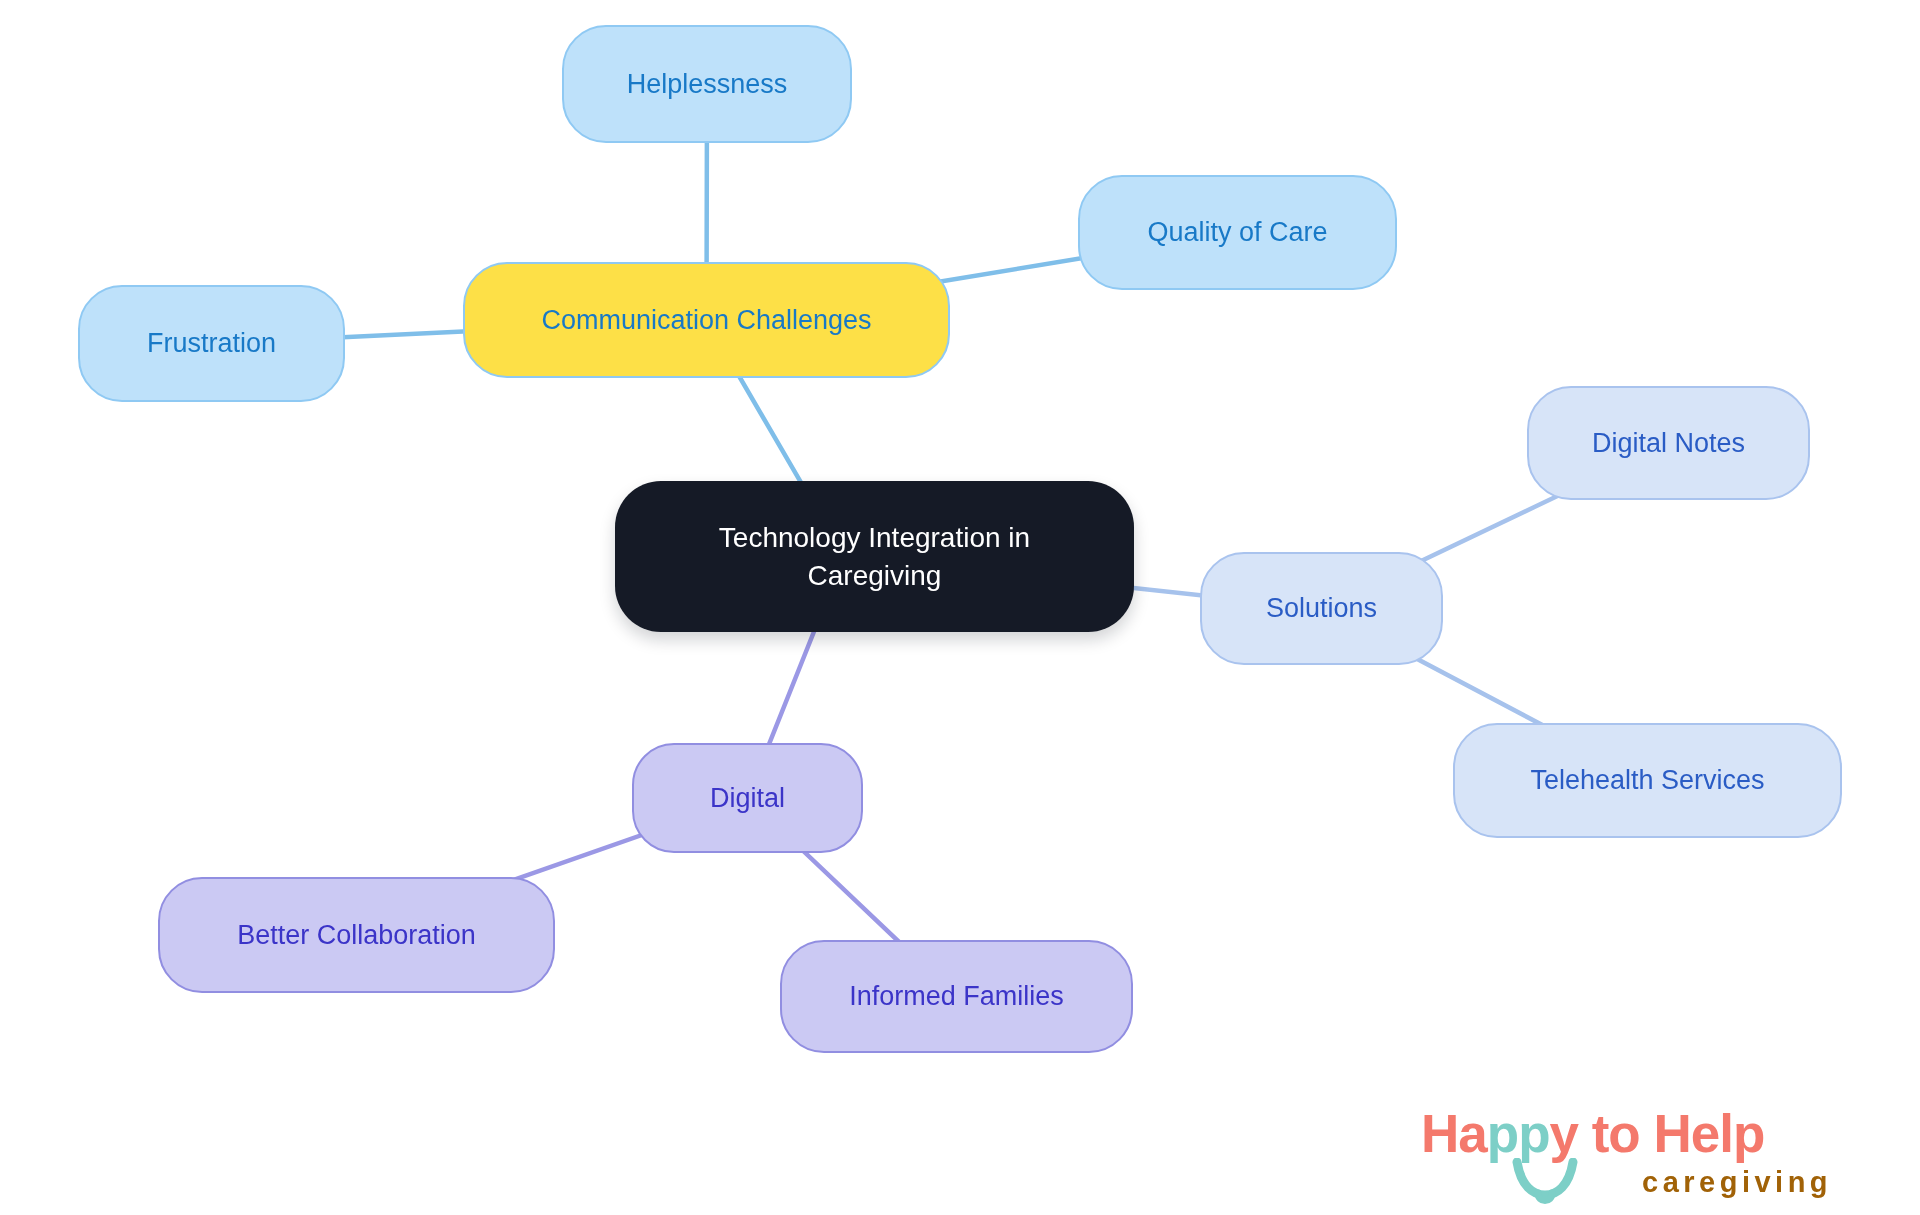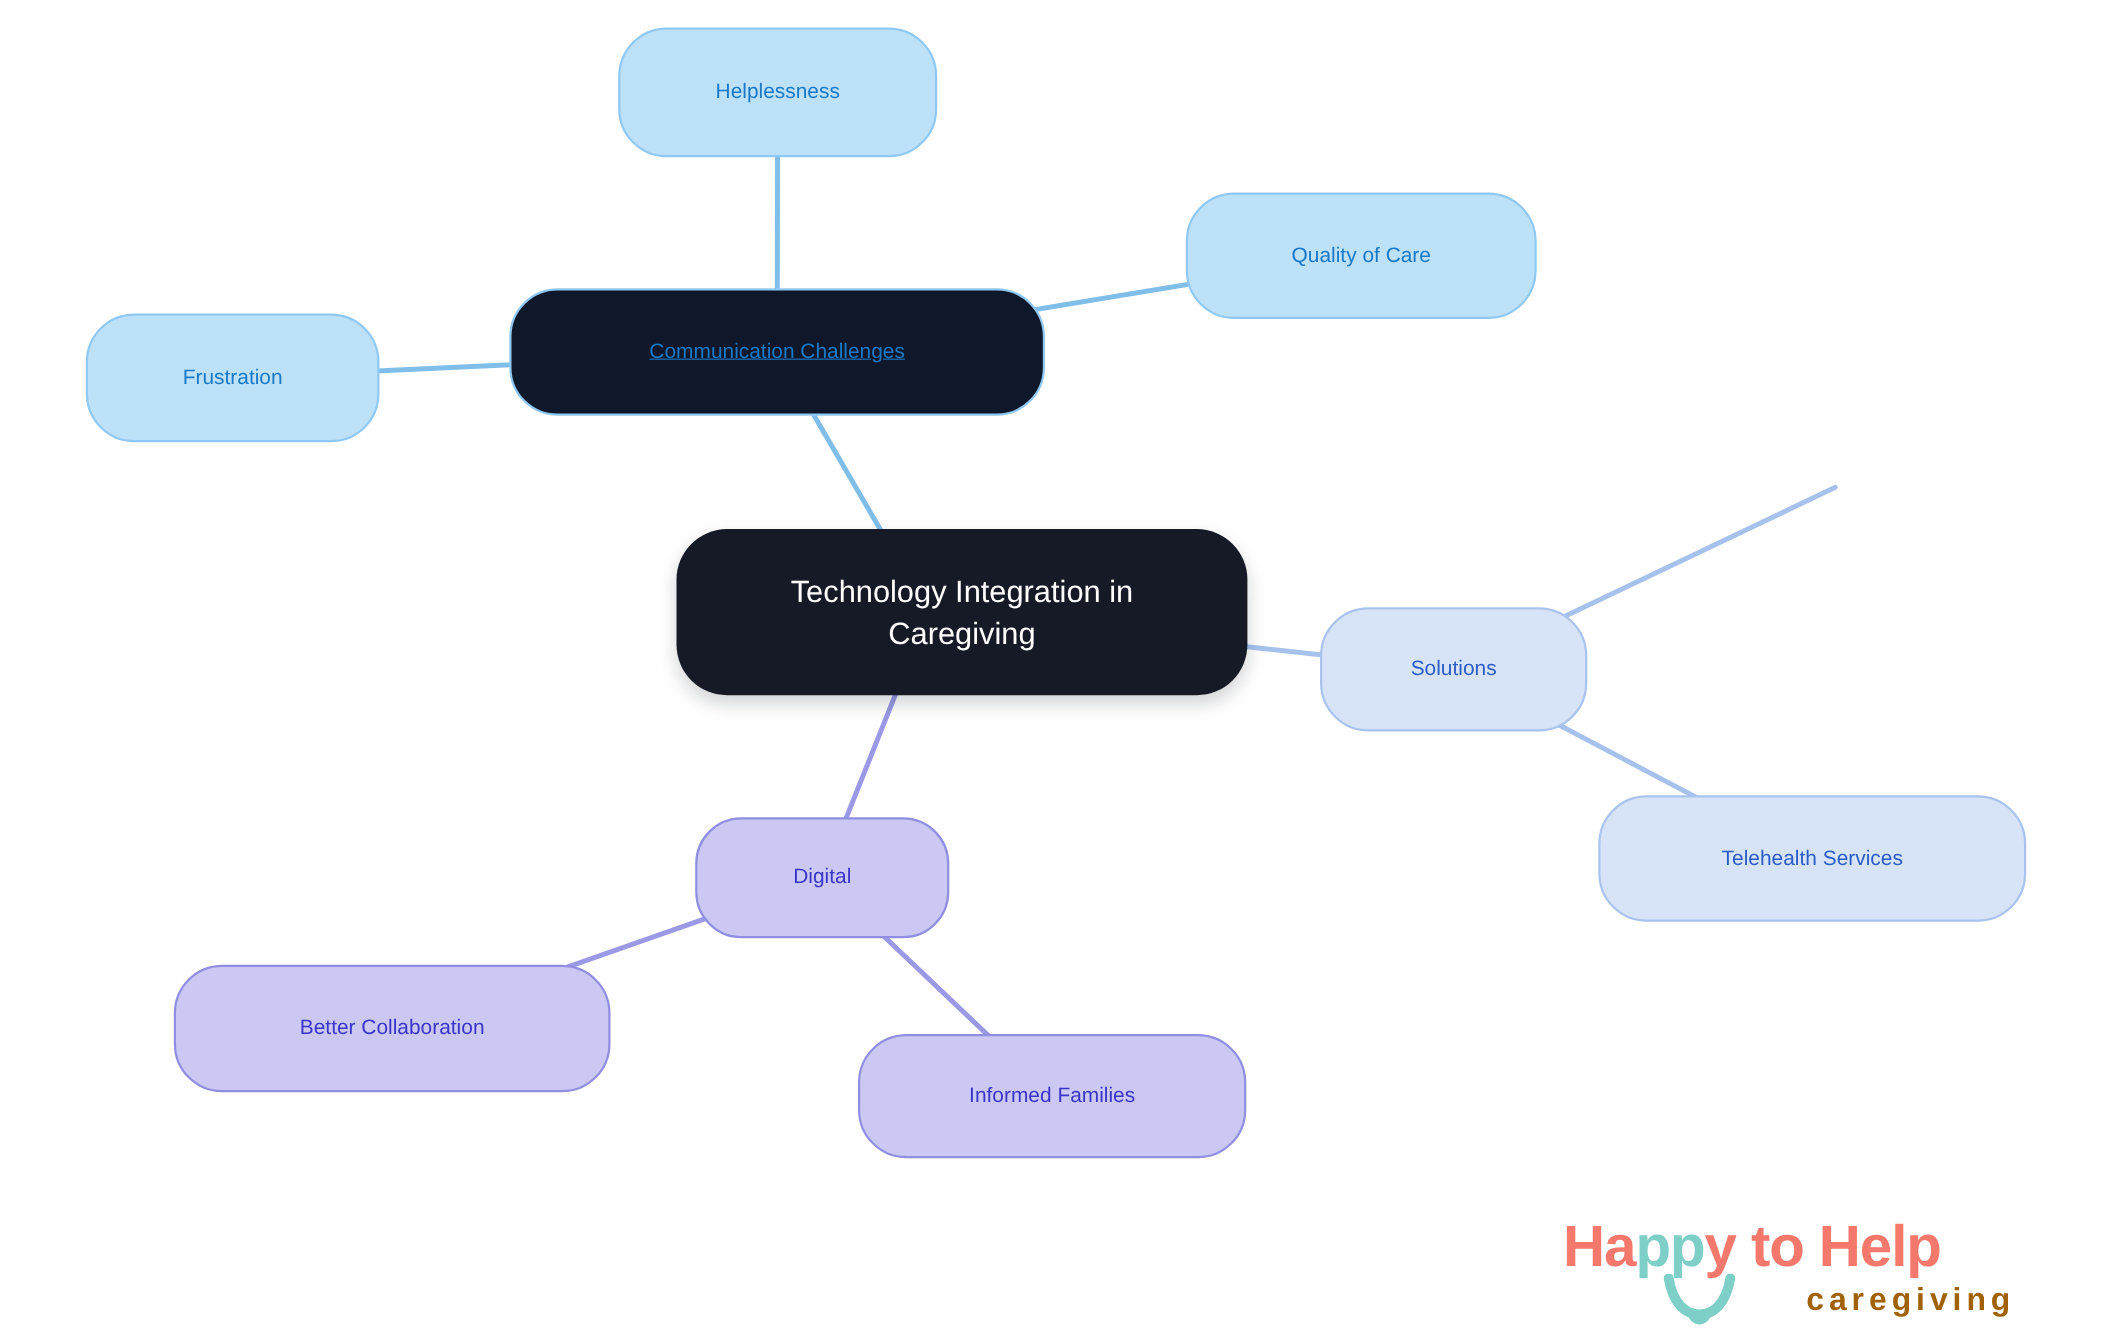--- a/index.html
+++ b/index.html
@@ -22,21 +22,21 @@
     z-index: 1;
   }
   #node-layer { position: absolute; inset: 0; z-index: 2; }
   .node {
     position: absolute;
     display: flex;
     align-items: center;
     justify-content: center;
     text-align: center;
     box-sizing: border-box;
-    font-size: 19px;
+    font-size: 27px;
     line-height: 1.35;
     padding: 15px 28px;
     cursor: default;
   }
   .node.central {
     font-size: 28px;
     padding: 0 38px;
     box-shadow: 0 8px 16px rgba(10, 15, 30, 0.18);
   }
   .logo {
@@ -85,34 +85,37 @@
       <line x1="1321.5" y1="608.5" x2="1668.5" y2="443" stroke="#A6C2EC" stroke-width="4.5" stroke-linecap="round"></line>
       <line x1="1321.5" y1="608.5" x2="1647.5" y2="780.5" stroke="#A6C2EC" stroke-width="4.5" stroke-linecap="round"></line>
       <line x1="844" y1="556.5" x2="747.5" y2="798" stroke="#9B98E5" stroke-width="4.5" stroke-linecap="round"></line>
       <line x1="747.5" y1="798" x2="356.5" y2="935" stroke="#9B98E5" stroke-width="4.5" stroke-linecap="round"></line>
       <line x1="747.5" y1="798" x2="956.5" y2="996.5" stroke="#9B98E5" stroke-width="4.5" stroke-linecap="round"></line>
     </svg>
   <div id="node-layer">
       <div class="node central" style="left: 615px; top: 481px; width: 519px; height: 151px; border-radius: 46px; background: rgb(21, 26, 38); color: rgb(255, 255, 255);">
         <span>Technology Integration in Caregiving</span>
       </div>
-      <div class="node" style="left: 463px; top: 262px; width: 487px; height: 116px; border-radius: 44px; background: #0f172a; color: rgb(24, 121, 199); border: 2px solid rgb(143, 201, 243); text-decoration: underline;">
+      <div class="node" style="left: 463px; top: 262px; width: 487px; height: 116px; border-radius: 44px; background: #fde047; color: rgb(24, 121, 199); border: 2px solid rgb(143, 201, 243);">
         <span>Communication Challenges</span>
       </div>
       <div class="node" style="left: 562px; top: 25px; width: 290px; height: 118px; border-radius: 44px; background: rgb(190, 225, 250); color: rgb(24, 121, 199); border: 2px solid rgb(143, 201, 243);">
         <span>Helplessness</span>
       </div>
       <div class="node" style="left: 78px; top: 285px; width: 267px; height: 117px; border-radius: 44px; background: rgb(190, 225, 250); color: rgb(24, 121, 199); border: 2px solid rgb(143, 201, 243);">
         <span>Frustration</span>
       </div>
       <div class="node" style="left: 1200px; top: 552px; width: 243px; height: 113px; border-radius: 44px; background: rgb(215, 228, 248); color: rgb(42, 92, 197); border: 2px solid rgb(169, 195, 238);">
         <span>Solutions</span>
       </div>
       <div class="node" style="left: 1078px; top: 175px; width: 319px; height: 115px; border-radius: 44px; background: rgb(190, 225, 250); color: rgb(24, 121, 199); border: 2px solid rgb(143, 201, 243);">
         <span>Quality of Care</span>
+      </div>
+      <div class="node" style="left: 1527px; top: 386px; width: 283px; height: 114px; border-radius: 44px; background: rgb(215, 228, 248); color: rgb(42, 92, 197); border: 2px solid rgb(169, 195, 238);">
+        <span>Digital Notes</span>
       </div>
       <div class="node" style="left: 1453px; top: 723px; width: 389px; height: 115px; border-radius: 44px; background: rgb(215, 228, 248); color: rgb(42, 92, 197); border: 2px solid rgb(169, 195, 238);">
         <span>Telehealth Services</span>
       </div>
       <div class="node" style="left: 632px; top: 743px; width: 231px; height: 110px; border-radius: 42px; background: rgb(203, 201, 243); color: rgb(59, 52, 200); border: 2px solid rgb(145, 142, 225);">
         <span>Digital</span>
       </div>
       <div class="node" style="left: 158px; top: 877px; width: 397px; height: 116px; border-radius: 44px; background: rgb(203, 201, 243); color: rgb(59, 52, 200); border: 2px solid rgb(145, 142, 225);">
         <span>Better Collaboration</span>
       </div>

